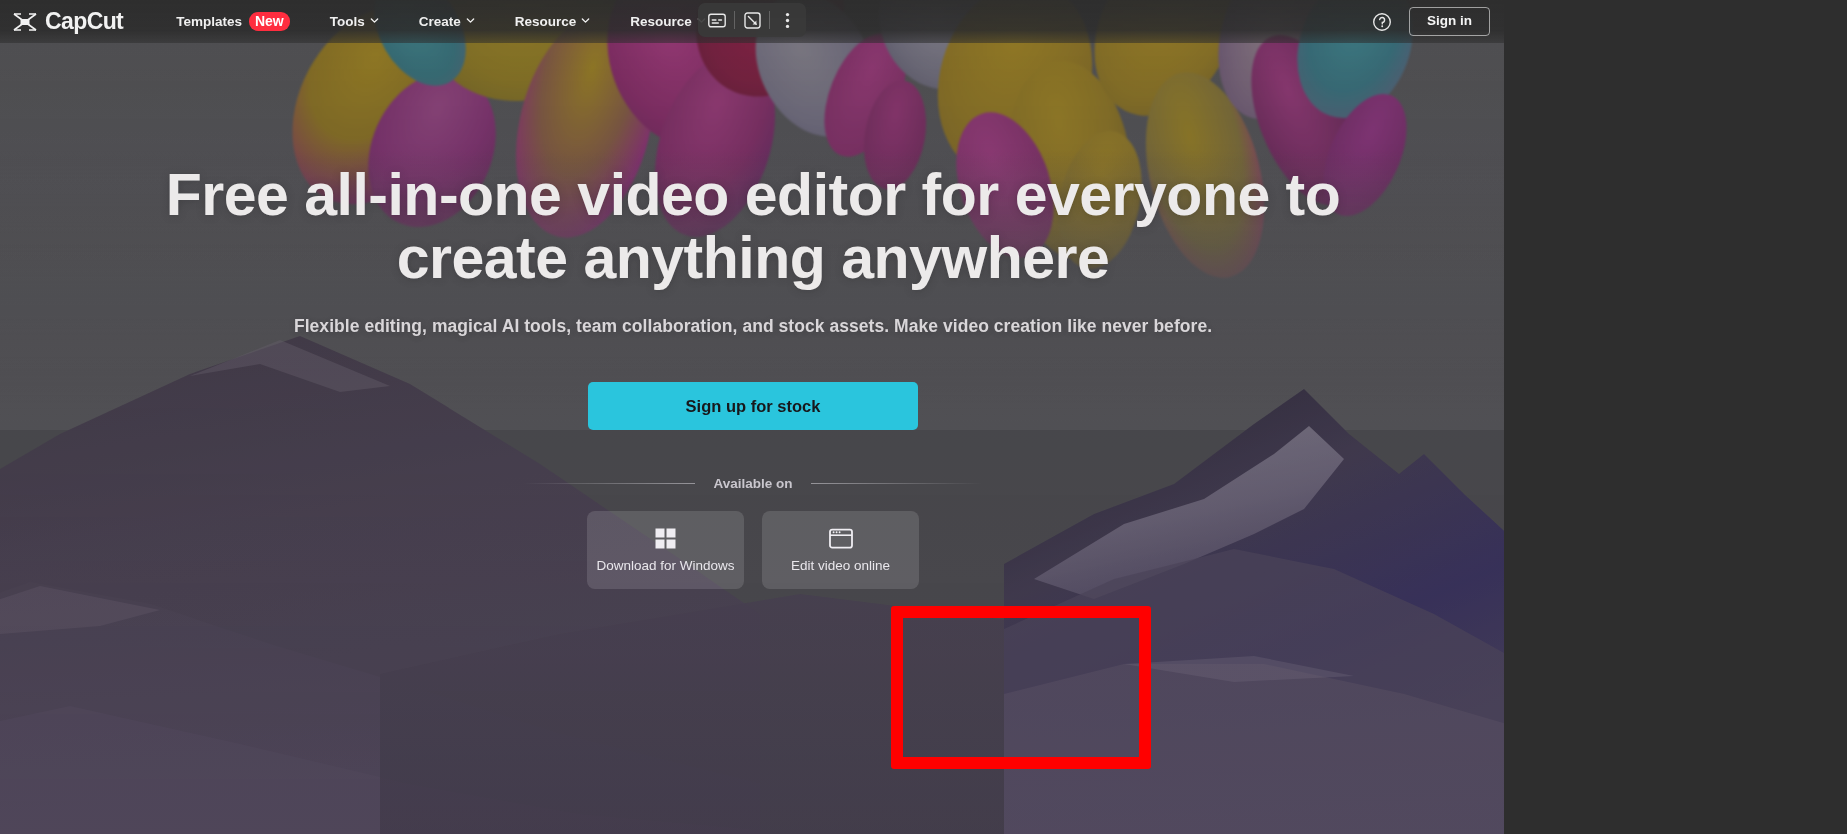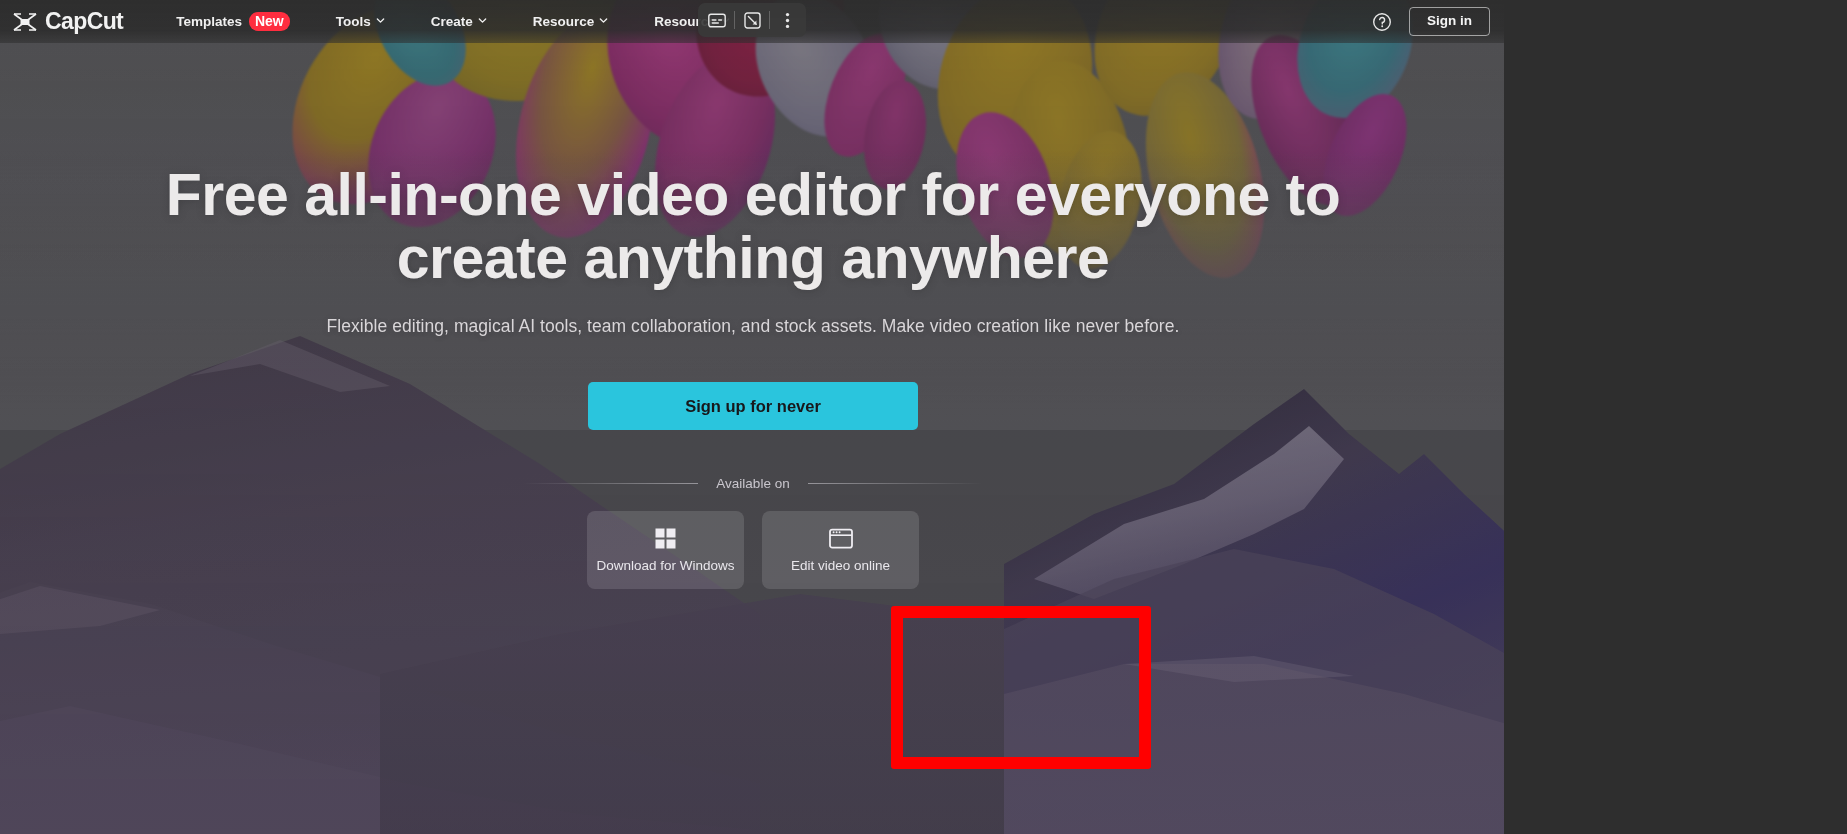--- a/index.html
+++ b/index.html
@@ -108,21 +108,21 @@
   .logo-wrap{
     display:flex; align-items:center; gap:7px;
     margin-left:12px; height:100%;
   }
   .logo-mark{ width:26px; height:22px; display:block; }
   .logo-text{
     color:#f2f2f2; font-size:23px; font-weight:700; letter-spacing:-0.6px;
     line-height:1;
   }
   .nav{
-    display:flex; align-items:center; gap:12px; margin-left:36px; height:100%;
+    display:flex; align-items:center; gap:6px; margin-left:36px; height:100%;
   }
   .nav-item{
     display:flex; align-items:center; gap:5px;
     color:#f0f0f0; font-size:13.5px; font-weight:600;
     padding:0 17px; height:100%; cursor:pointer; white-space:nowrap;
   }
   .badge-new{
     display:inline-block;
     background:#ff2d3f; color:#fff;
     font-size:14px; font-weight:700;
@@ -181,21 +181,21 @@
     font-weight:700;
     line-height:1.07;
     letter-spacing:-0.5px;
     text-shadow:0 1px 10px rgba(0,0,0,0.18);
   }
   .subheadline{
     margin-top:26px;
     text-align:center;
     color:#d9d6d9;
     font-size:17.5px;
-    font-weight:400;
+    font-weight:700;
     letter-spacing:0.05px;
     text-shadow:0 1px 6px rgba(0,0,0,0.2);
   }
   .cta-btn{
     margin-top:45px;
     width:330px; height:48px;
     background:#2ac5dd;
     border:none;
     border-radius:5px;
     color:#18181b;
@@ -211,21 +211,21 @@
     width:460px;
   }
   .avail-line{
     flex:1; height:1px;
     background:linear-gradient(90deg, rgba(220,220,225,0) 0%, rgba(214,212,218,0.55) 100%);
   }
   .avail-line.right{
     background:linear-gradient(90deg, rgba(214,212,218,0.55) 0%, rgba(220,220,225,0) 100%);
   }
   .avail-text{
-    color:#c9c6cd; font-size:13.5px; font-weight:400; white-space:nowrap;
+    color:#c9c6cd; font-size:13.5px; font-weight:700; white-space:nowrap;
   }
   .dl-row{
     margin-top:20px;
     display:flex; gap:18px; align-items:flex-start;
   }
   .dl-card{
     width:157px; height:78px;
     background:rgba(255,255,255,0.13);
     border-radius:8px;
     display:flex; flex-direction:column; align-items:center; justify-content:center;
@@ -439,21 +439,21 @@
     </div>
 
   </div>
 
   <div class="hero-content">
 
     <h1 class="headline">Free all-in-one video editor for everyone to create anything anywhere</h1>
 
     <p class="subheadline">Flexible editing, magical AI tools, team collaboration, and stock assets. Make video creation like never before.</p>
 
-    <button class="cta-btn">Sign up for never</button>
+    <button class="cta-btn">Sign up for stock</button>
 
     <div class="available-row">
       <span class="avail-line"></span>
       <span class="avail-text">Available on</span>
       <span class="avail-line right"></span>
     </div>
 
     <div class="dl-row">
 
       <div class="dl-card">

